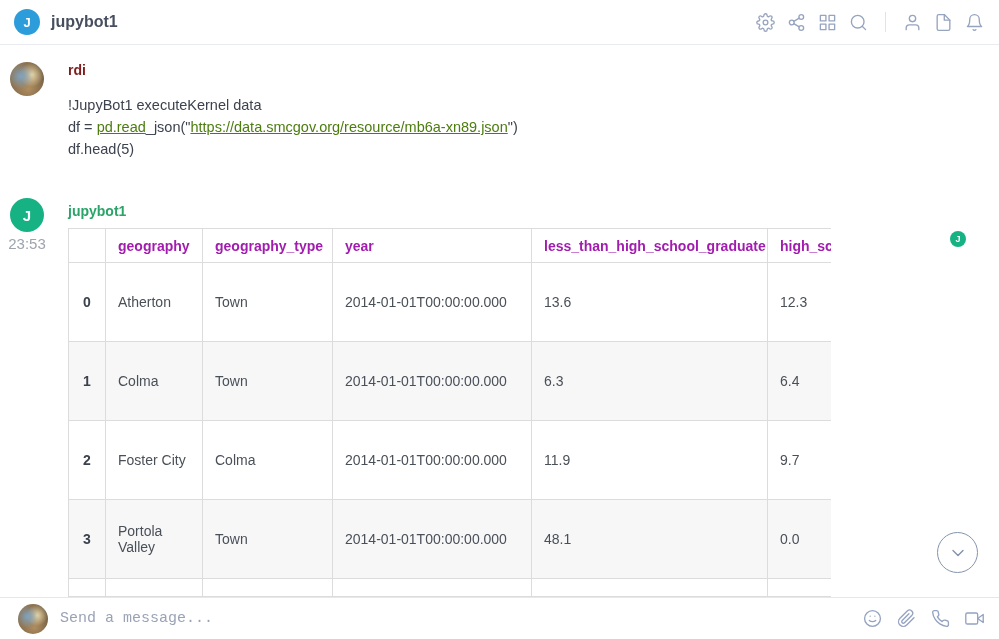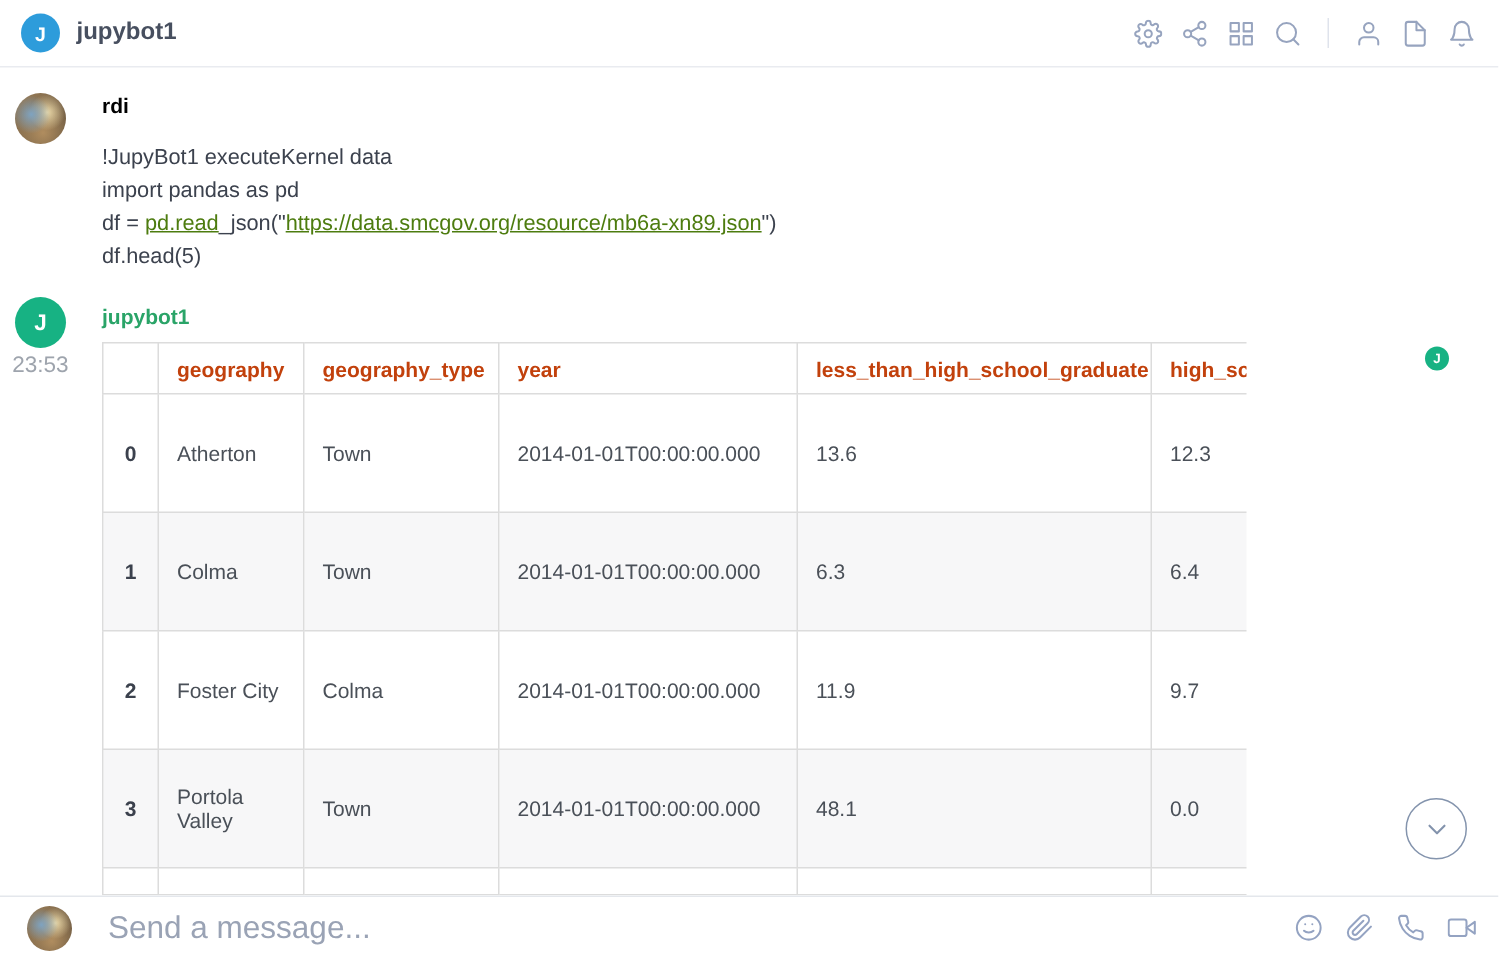--- a/index.html
+++ b/index.html
@@ -33,21 +33,21 @@
 
   .avatar { position:absolute; border-radius:50%; }
   .avatar-rdi {
     left:10px; top:17px; width:34px; height:34px;
     background:
       radial-gradient(circle at 32% 42%, #7fa3c0 0%, rgba(127,163,192,0) 42%),
       radial-gradient(circle at 63% 38%, #ead9a9 0%, rgba(234,217,169,0) 40%),
       radial-gradient(circle at 55% 78%, #b08d5f 0%, rgba(176,141,95,0) 62%),
       linear-gradient(135deg, #9a7d58, #64533d);
   }
-  .name-rdi { position:absolute; left:68px; top:17px; font-size:14px; font-weight:bold; color:#000000; }
+  .name-rdi { position:absolute; left:68px; top:17px; font-size:14px; font-weight:bold; color:#7f1d1d; }
   .msg-lines { position:absolute; left:68px; top:49px; font-size:14.5px; color:#3c424e; line-height:22px; }
   .lnk { color:#4d7c0f; text-decoration:underline; cursor:pointer; }
 
   .avatar-bot {
     left:10px; top:153px; width:34px; height:34px; background:#17b283;
     color:#fff; font-weight:bold; font-size:15px;
     display:flex; align-items:center; justify-content:center;
   }
   .msg-time { position:absolute; left:8px; top:190px; width:38px; text-align:center; font-size:15px; color:#9ea4ad; }
   .name-bot { position:absolute; left:68px; top:158px; font-size:14px; font-weight:bold; color:#2aa468; }
@@ -55,21 +55,21 @@
   
   .table-wrap { position:absolute; left:68px; top:183px; width:763px; height:369px; overflow:hidden; }
   table.df { border-collapse:collapse; table-layout:fixed; width:1140px; font-size:14px; color:#4a5058; }
   table.df col.c0 { width:37px; }
   table.df col.c1 { width:97px; }
   table.df col.c2 { width:130px; }
   table.df col.c3 { width:199px; }
   table.df col.c4 { width:236px; }
   table.df col.c5 { width:441px; }
   table.df th, table.df td { border:1px solid #dcdcdc; padding:6px 12px; text-align:left; vertical-align:middle; overflow:hidden; white-space:normal; }
-  table.df thead th { height:34px; font-weight:bold; color:#c2410c; background:#fff; }
+  table.df thead th { height:34px; font-weight:bold; color:#a21caf; background:#fff; }
   table.df tbody td { height:79px; }
   table.df tbody td.idx { font-weight:bold; color:#3b414d; text-align:center; padding:6px 4px; }
   table.df tbody tr.alt td { background:#f7f7f8; }
   table.df tbody tr.partial td { height:18px; background:#fff; }
 
   
   .jump-badge {
     position:absolute; left:950px; top:186px; width:16px; height:16px; border-radius:50%;
     background:#17b283; color:#fff; font-size:9px; font-weight:bold;
     display:flex; align-items:center; justify-content:center; cursor:pointer;
@@ -89,22 +89,22 @@
   }
   .composer-avatar {
     width:30px; height:30px; border-radius:50%; margin-left:4px; flex:0 0 auto;
     background:
       radial-gradient(circle at 32% 42%, #7fa3c0 0%, rgba(127,163,192,0) 42%),
       radial-gradient(circle at 63% 38%, #ead9a9 0%, rgba(234,217,169,0) 40%),
       radial-gradient(circle at 55% 78%, #b08d5f 0%, rgba(176,141,95,0) 62%),
       linear-gradient(135deg, #9a7d58, #64533d);
   }
   .composer-input {
-    flex:1; margin-left:24px; border:none; outline:none; background:transparent;
-    font-family:Liberation Sans, sans-serif; font-size:21px; color:#3c424e;
+    flex:1; margin-left:12px; border:none; outline:none; background:transparent;
+    font-family:Liberation Mono, monospace; font-size:15px; color:#3c424e;
   }
   .composer-input::placeholder { color:#9aa3b5; }
   .composer-icons { display:flex; align-items:center; gap:13px; color:#94a3c2; }
   .cp-icon { width:21px; height:21px; display:flex; align-items:center; justify-content:center; cursor:pointer; }
   .cp-icon svg { width:19px; height:19px; }
 </style>
 </head>
 <body>
 
 <div class="app">
@@ -163,21 +163,20 @@
       </span>
     </div>
   </header>
 
   <main class="chat">
 
     <div class="avatar avatar-rdi"></div>
     <div class="name-rdi">rdi</div>
     <div class="msg-lines">
       <div>!JupyBot1 executeKernel data</div>
-      <div>import pandas as pd</div>
       <div><span>df = </span><span class="lnk">pd.read</span><span>_json("</span><span class="lnk">https://data.smcgov.org/resource/mb6a-xn89.json</span><span>")</span></div>
       <div>df.head(5)</div>
     </div>
 
     <div class="avatar avatar-bot">J</div>
     <div class="msg-time">23:53</div>
     <div class="name-bot">jupybot1</div>
 
     <div class="table-wrap">
       <table class="df">

